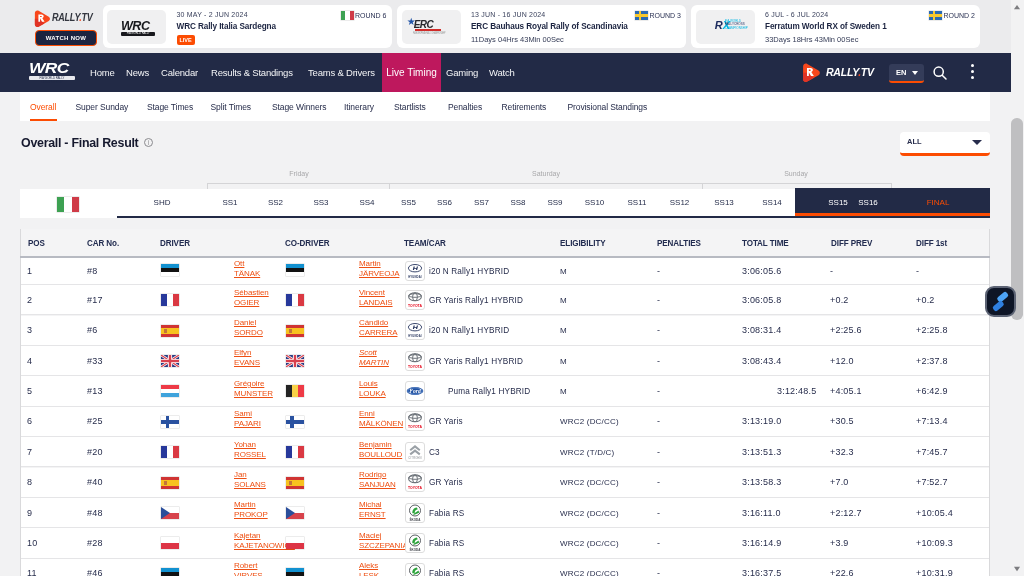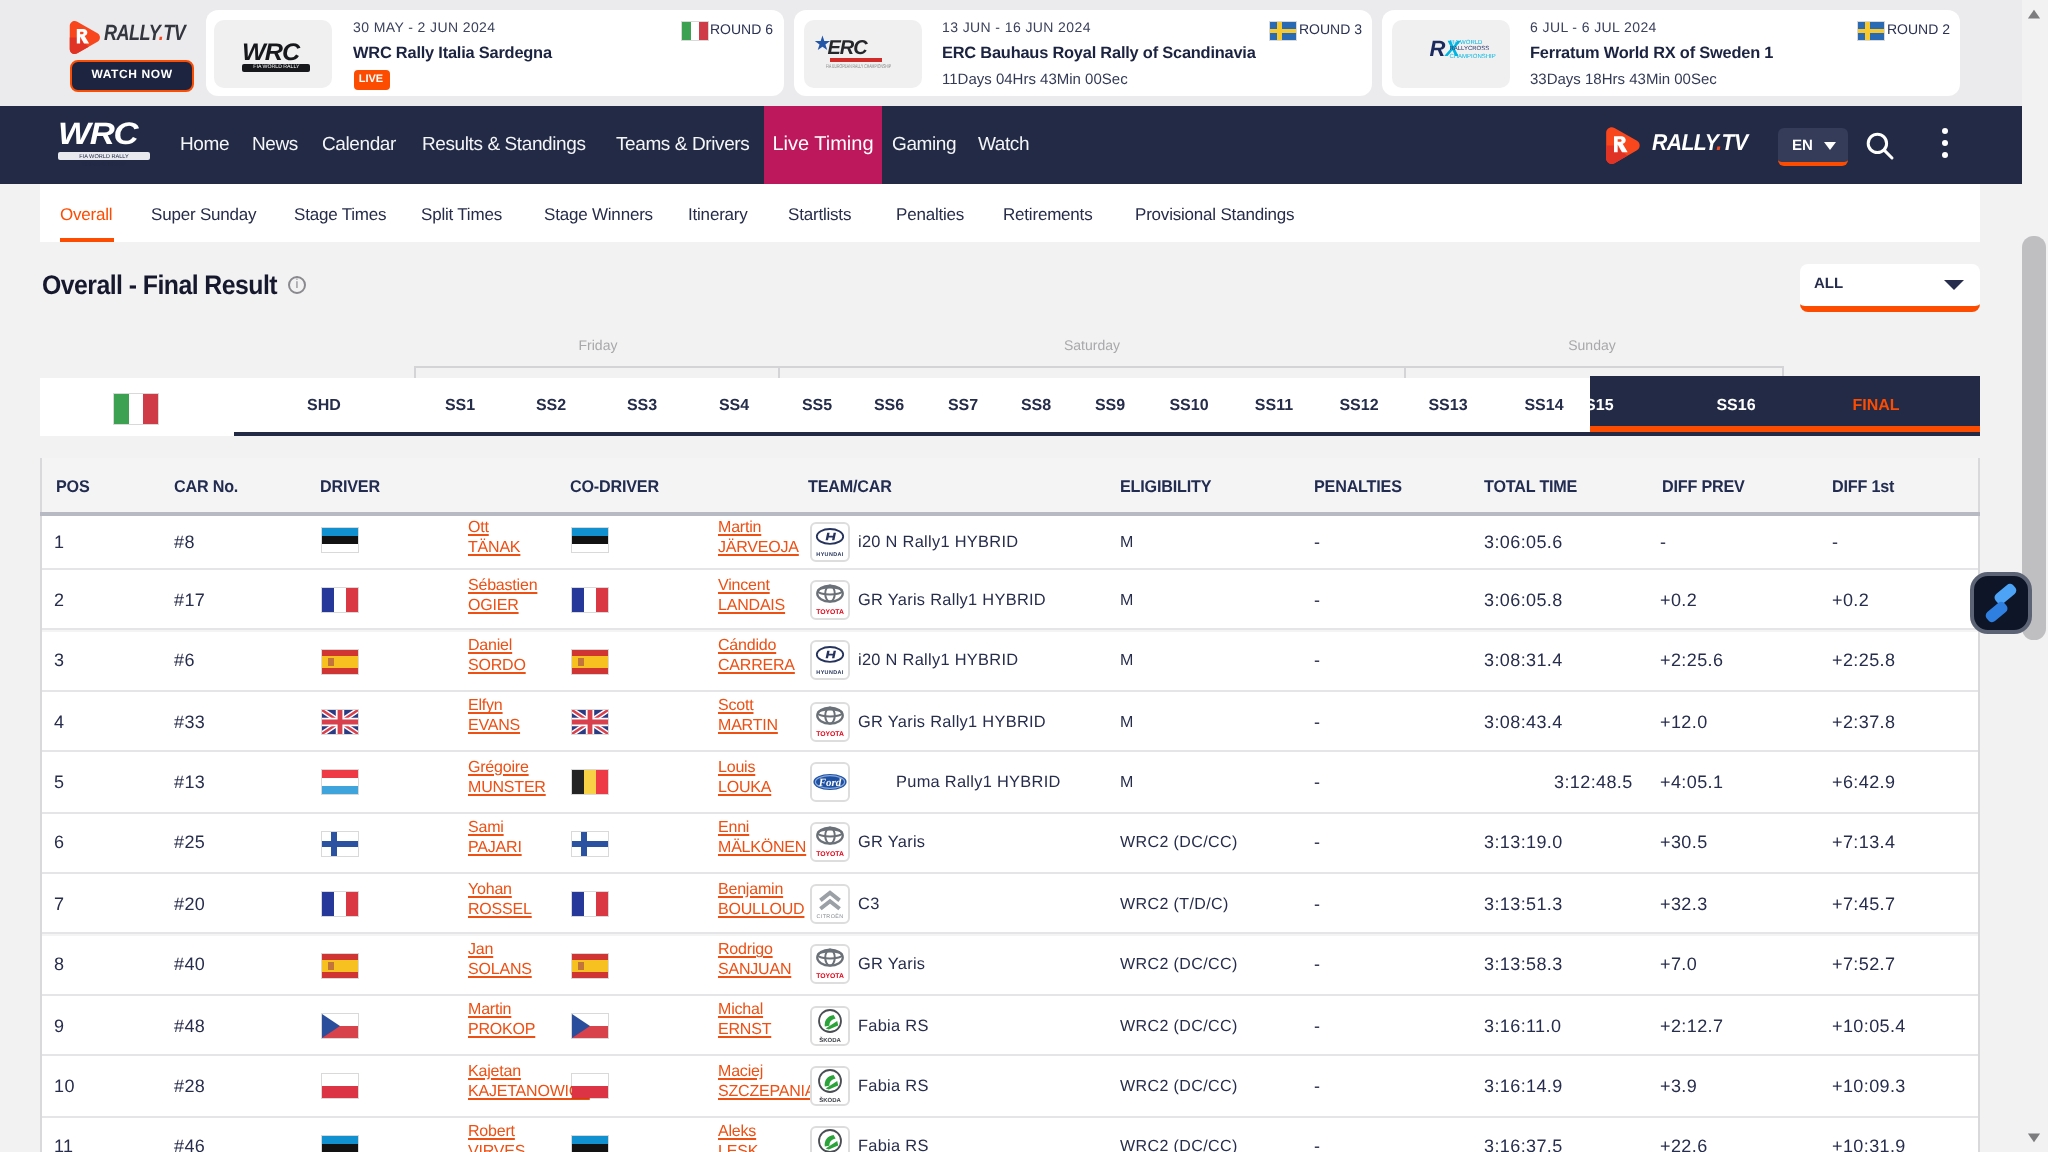--- a/index.html
+++ b/index.html
@@ -22,21 +22,21 @@
   #h1 { left:21px; top:135px; font-size:13.5px; font-weight:bold; color:#16192e; letter-spacing:-0.3px; transform:scaleX(0.92); transform-origin:left; }
   #infoi { left:144px; top:138px; width:9px; height:9px; border:1px solid #8a8a8e; border-radius:50%; color:#8a8a8e; font-size:6.5px; text-align:center; line-height:8.5px; }
   #alldrop { left:900px; top:132px; width:90px; height:24px; background:#fff; border-radius:4px; border-bottom:3px solid #fc4c02; }
   #alldrop .t { position:absolute; left:7px; top:5px; font-size:7.5px; color:#272d4c; font-weight:bold; }
   #alldrop .c { position:absolute; right:8px; top:8px; width:0; height:0; border-left:5px solid transparent; border-right:5px solid transparent; border-top:5px solid #272d4c; }
   .daylbl { position:absolute; top:170px; font-size:7px; color:#a8a8aa; transform:translateX(-50%); }
   .bracket { position:absolute; top:183px; height:6px; border:1px solid #d4d4d6; border-bottom:none; }
   #stagerow { left:20px; top:189px; width:970px; height:29px; background:#fff; }
   #stageline { left:117px; top:216px; width:873px; height:2px; background:#222a46; }
   #stgactive { left:795px; top:188px; width:195px; height:28px; background:#222a46; border-bottom:3px solid #fc4c02; }
-  .stg { position:absolute; top:189px; height:27px; line-height:28px; font-size:8px; font-weight:bold; color:#252d4a; transform:translateX(-50%); }
+  .stg { position:absolute; top:189px; height:27px; line-height:28px; font-size:8px; font-weight:normal; color:#252d4a; transform:translateX(-50%); }
   .stgw { color:#fff; }
   #table { left:20px; top:229px; width:970px; height:347px; background:#f4f4f5; border-left:1px solid #d9d9db; border-right:1px solid #d9d9db; }
   .th { position:absolute; top:238px; font-size:8.5px; font-weight:bold; color:#222c50; letter-spacing:-0.1px; transform:scaleX(0.95); transform-origin:left; }
   #hdrline { left:20px; top:256px; width:970px; height:2.3px; background:#b7bac2; }
   .row { position:absolute; left:21px; width:968px; background:#fff; border-bottom:1px solid #e5e5e7; }
   .cell { position:absolute; font-size:9px; letter-spacing:0.2px; color:#272d4c; top:50%; transform:translateY(-50%); white-space:nowrap; }
   .name { position:absolute; font-size:8px; letter-spacing:-0.1px; line-height:10px; color:#ee4f12; text-decoration:underline; text-underline-offset:1px; white-space:nowrap;margin-left:48px; }
   .flag { position:absolute; box-shadow:0 0 0 0.5px rgba(0,0,0,0.15); overflow:hidden; }
   .lgbox { position:absolute; left:384px; top:50%; margin-top:-10px; width:20px; height:20px; border:1px solid #ddd; border-radius:3px; background:#fff; text-align:center; }
   #sbar { left:1010.5px; top:0; width:13.5px; height:576px; background:#f2f2f3; }
@@ -163,21 +163,21 @@
 <div class="stg" style="left:408.5px;">SS5</div>
 <div class="stg" style="left:444.5px;">SS6</div>
 <div class="stg" style="left:481.5px;">SS7</div>
 <div class="stg" style="left:518px;">SS8</div>
 <div class="stg" style="left:555px;">SS9</div>
 <div class="stg" style="left:594.5px;">SS10</div>
 <div class="stg" style="left:637px;">SS11</div>
 <div class="stg" style="left:679.5px;">SS12</div>
 <div class="stg" style="left:724px;">SS13</div>
 <div class="stg" style="left:772px;">SS14</div>
-<div class="stg stgw" style="left:797px;">SS15</div>
+<div class="stg stgw" style="left:838px;">SS15</div>
 <div class="stg stgw" style="left:868px;">SS16</div>
 <div class="stg" style="left:938px;color:#fc4c02;">FINAL</div>
 <div class="abs" id="table"></div>
 <div class="th" style="left:28px;">POS</div>
 <div class="th" style="left:87px;">CAR No.</div>
 <div class="th" style="left:160px;">DRIVER</div>
 <div class="th" style="left:285px;">CO-DRIVER</div>
 <div class="th" style="left:404px;">TEAM/CAR</div>
 <div class="th" style="left:560px;">ELIGIBILITY</div>
 <div class="th" style="left:657px;">PENALTIES</div>
@@ -258,21 +258,21 @@
       <path d="M30,0 V40 M0,20 H60" stroke="#d8404e" stroke-width="8"></path>
     </svg>
     <span class="name" style="left:165px;top:2.5px;">Elfyn<br>EVANS</span>
     <svg class="flag" style="left:265px;top:9px;width:18px;height:12px;" viewBox="0 0 60 40" preserveAspectRatio="none">
       <rect width="60" height="40" fill="#2a3b83"></rect>
       <path d="M0,0 L60,40 M60,0 L0,40" stroke="#fff" stroke-width="9"></path>
       <path d="M0,0 L60,40 M60,0 L0,40" stroke="#d8404e" stroke-width="4"></path>
       <path d="M30,0 V40 M0,20 H60" stroke="#fff" stroke-width="14"></path>
       <path d="M30,0 V40 M0,20 H60" stroke="#d8404e" stroke-width="8"></path>
     </svg>
-    <span class="name" style="left:290px;top:2.5px;">Scott<br>MARTIN</span>
+    <span class="name" style="left:290px;top:2.5px;font-style:italic;">Scott<br>MARTIN</span>
     <span class="lgbox"><svg width="18" height="18" viewBox="0 0 18 18">
         <ellipse cx="9" cy="5.8" rx="6.4" ry="4" fill="none" stroke="#6a7077" stroke-width="1.1"></ellipse>
         <ellipse cx="9" cy="5.8" rx="2.4" ry="4" fill="none" stroke="#6a7077" stroke-width="1"></ellipse>
         <ellipse cx="9" cy="4.5" rx="6.1" ry="1.8" fill="none" stroke="#6a7077" stroke-width="1"></ellipse>
         <text x="9" y="15.9" font-size="3.4" text-anchor="middle" fill="#e50015" font-weight="bold" font-family="Liberation Sans">TOYOTA</text>
       </svg></span>
     <span class="cell" style="left:408px;font-size:8.2px;letter-spacing:0.15px;">GR Yaris Rally1 HYBRID</span>
     <span class="cell" style="left:539px;font-size:8px;">M</span>
     <span class="cell" style="left:636px;">-</span>
     <span class="cell" style="left:721px;">3:08:43.4</span>

